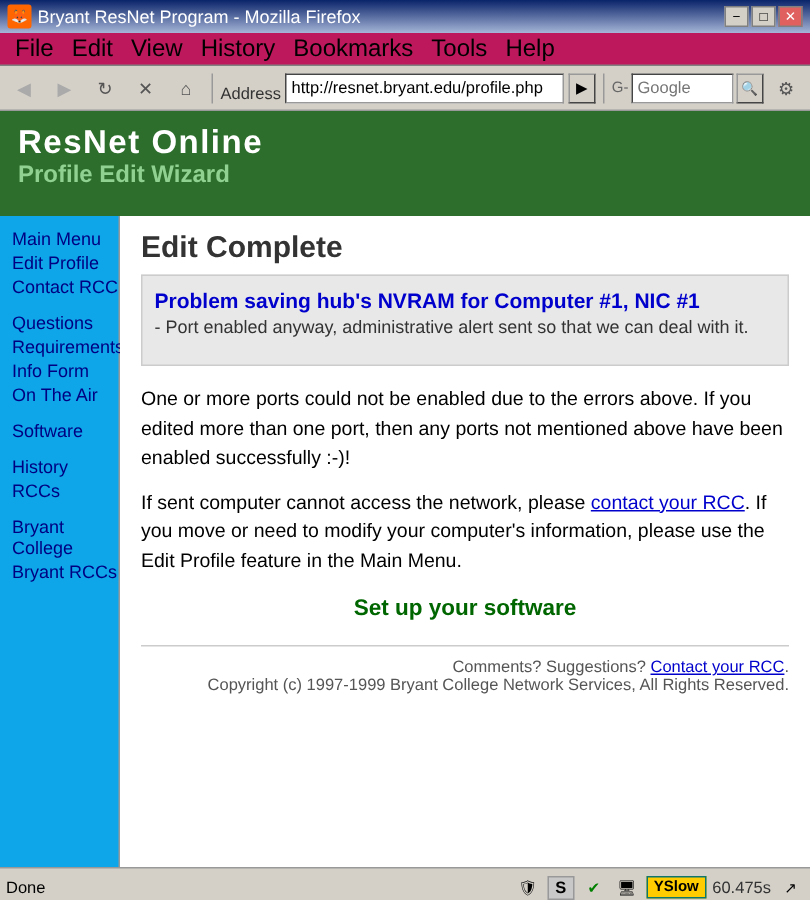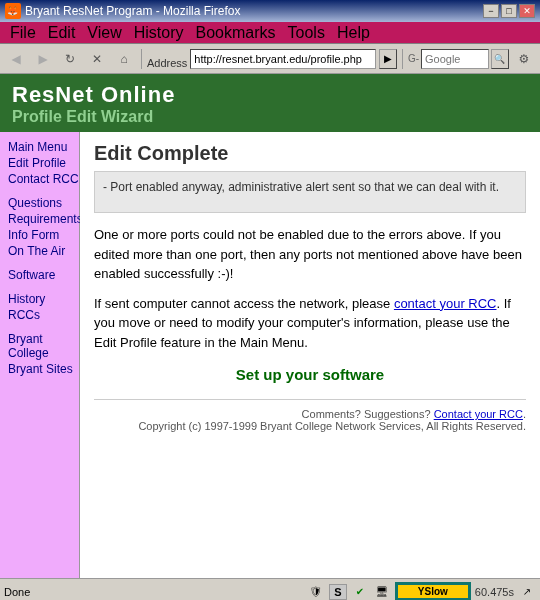--- a/index.html
+++ b/index.html
@@ -85,36 +85,36 @@
     .browser-content {
       display: flex;
       flex-direction: column;
       height: calc(600px - 22px - 22px - 30px - 22px);
       background: white;
     }
 
     
     .site-header {
       background: #2d6e2d;
-      padding: 8px 12px 6px 12px;
+      padding: 8px 12px 18px 12px;
     }
     .site-title { color: white; font-size: 22px; font-weight: bold; font-family: Arial, sans-serif; letter-spacing: 1px; }
     .site-subtitle { color: #90d090; font-size: 16px; font-weight: bold; }
 
     
     .main-layout {
       display: flex;
       flex: 1;
       overflow: hidden;
     }
 
     
     .sidebar {
       width: 80px;
-      background: #f0abfc;
+      background: #0ea5e9;
       border-right: 1px solid #999;
       padding: 8px 0 8px 8px;
       font-size: 12px;
       flex-shrink: 0;
     }
     .sidebar-group { margin-bottom: 10px; }
     .sidebar-link {
       display: block;
       color: #000080;
       text-decoration: none;
@@ -210,23 +210,23 @@
     .status-icons { display: flex; align-items: center; gap: 4px; }
     .status-icon {
       width: 18px; height: 16px;
       display: flex; align-items: center; justify-content: center;
       font-size: 10px;
     }
     .yslow-badge {
       background: #ffcc00;
       color: black;
       font-size: 10px;
-      padding: 1px 20px;
+      padding: 1px 4px;
       font-weight: bold;
-      border: 3px solid #0f766e;
+      border: 1px solid #0f766e;
     }
     .timing-text { font-size: 11px; color: #333; }
   </style>
 </head>
 <body>
 
 <div class="window-titlebar">
   <div class="titlebar-left">
     <div class="titlebar-icon">🦊</div>
     <span>Bryant ResNet Program - Mozilla Firefox</span>
@@ -292,28 +292,29 @@
       </div>
       <div class="sidebar-group">
         <a class="sidebar-link">Software</a>
       </div>
       <div class="sidebar-group">
         <a class="sidebar-link">History</a>
         <a class="sidebar-link">RCCs</a>
       </div>
       <div class="sidebar-group">
         <a class="sidebar-link">Bryant College</a>
-        <a class="sidebar-link">Bryant Sites</a>
+        <a class="sidebar-link">Bryant RCCs</a>
       </div>
     </div>
 
     <div class="main-content">
       <div class="page-title">Edit Complete</div>
 
       <div class="info-box">
+        <div class="error-heading">Problem saving hub's NVRAM for Computer #1, NIC #1</div>
         <div class="error-detail"> - Port enabled anyway, administrative alert sent so that we can deal with it.</div>
       </div>
 
       <p class="info-text">One or more ports could not be enabled due to the errors above. If you edited more than one port, then any ports not mentioned above have been enabled successfully :-)!</p>
 
       <p class="info-text">
         <span>If sent computer cannot access the network, please </span><a class="rcc-link">contact your RCC</a><span>. If you move or need to modify your computer's information, please use the Edit Profile feature in the Main Menu.</span>
       </p>
 
       <div class="action-links">

